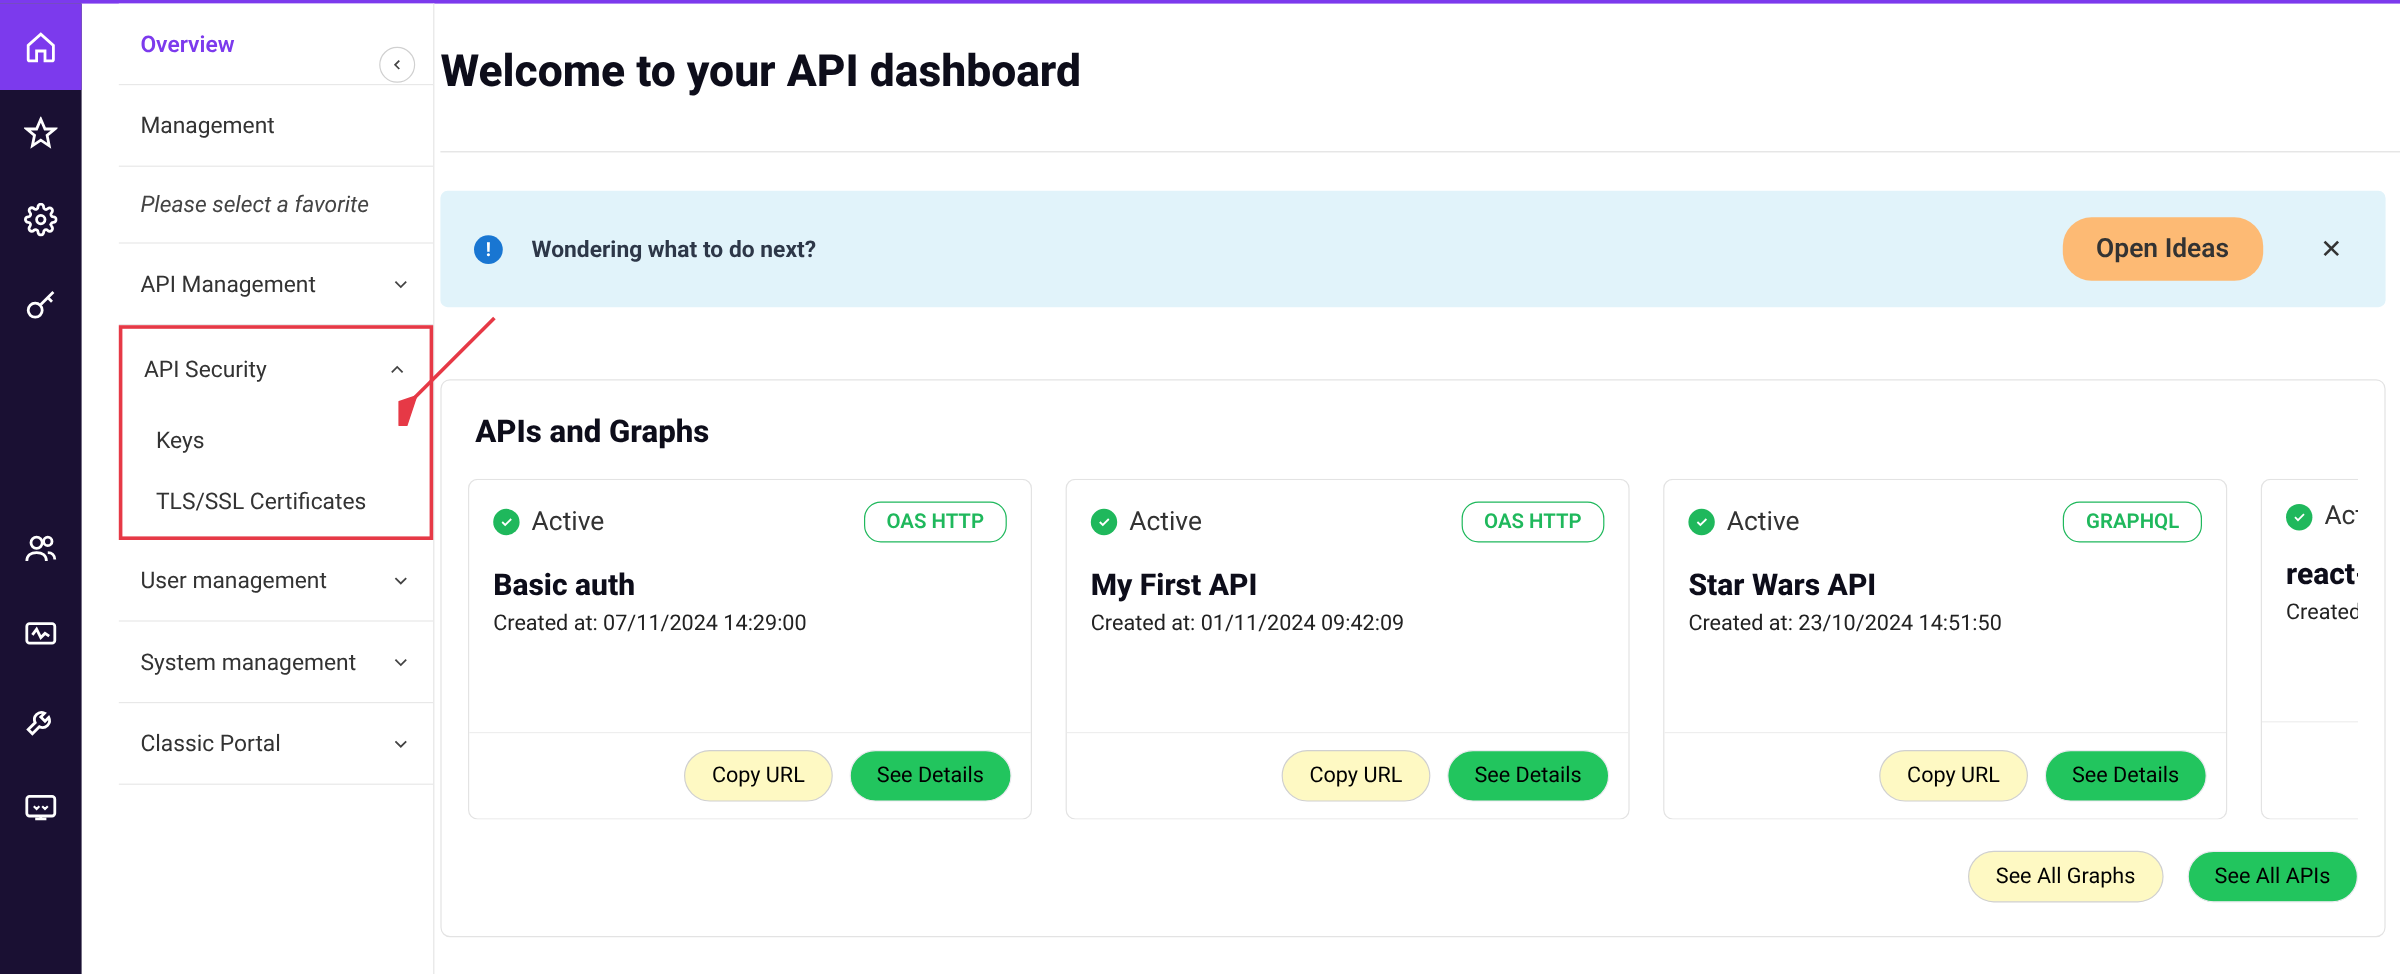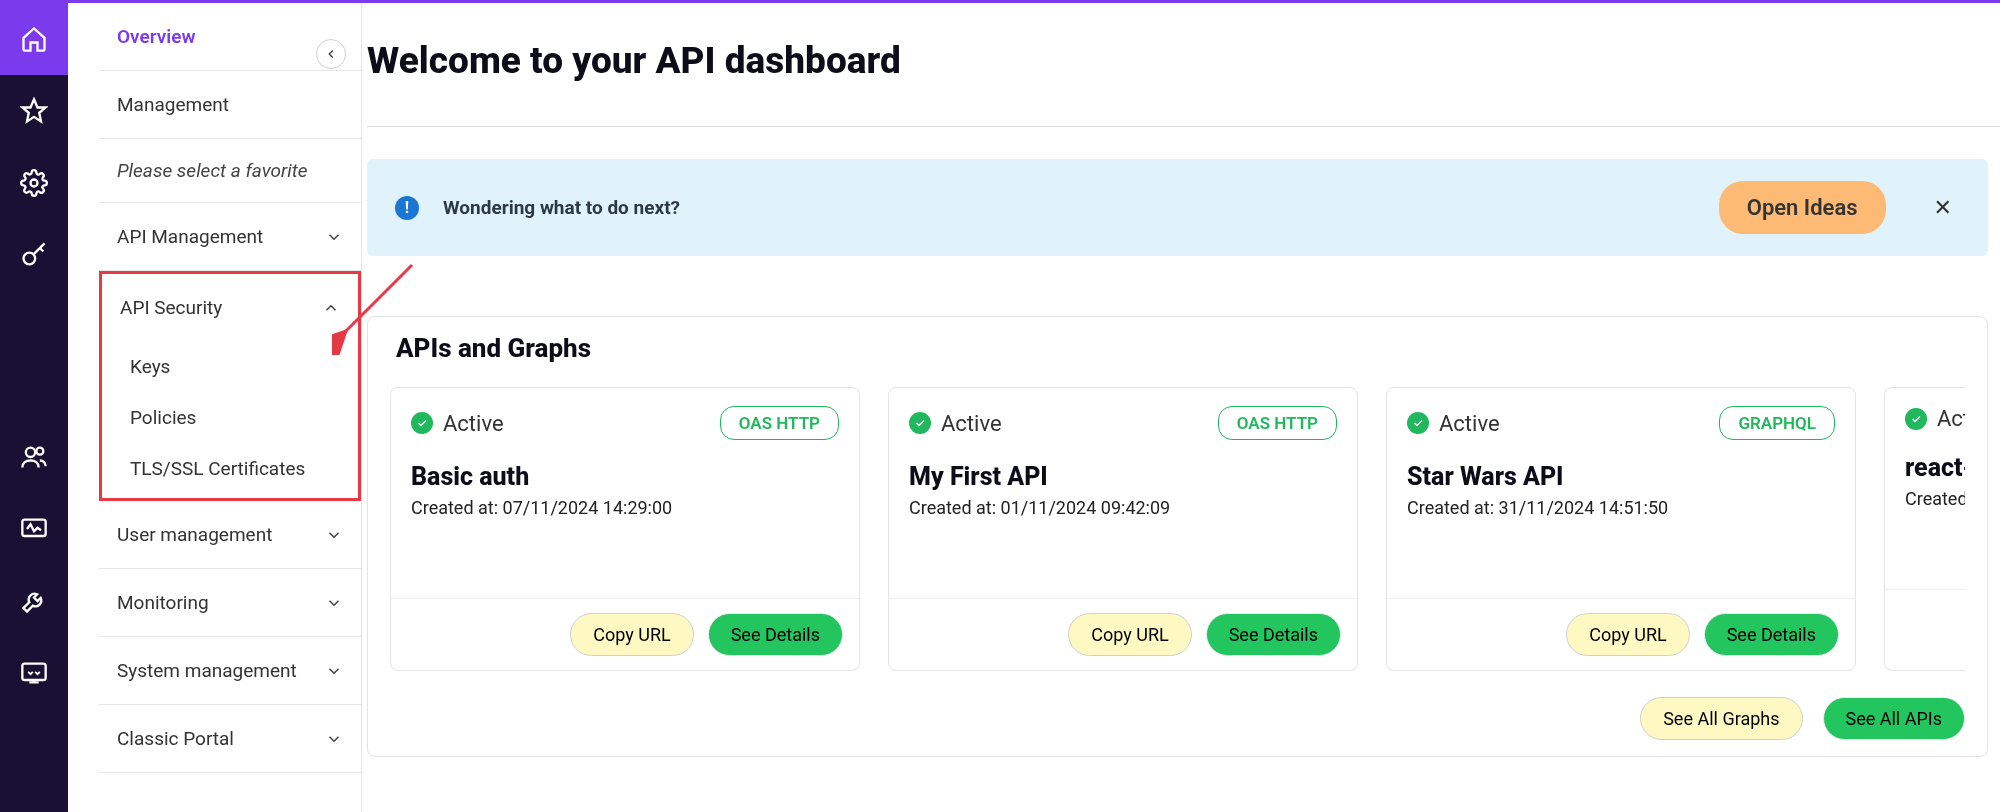--- a/index.html
+++ b/index.html
@@ -147,21 +147,21 @@
   }
   .info-close {
     font-size: 22px;
     color: #333;
     cursor: pointer;
     padding: 4px 8px;
   }
   .panel {
     border: 1px solid #e3e3e3;
     border-radius: 8px;
-    padding: 16px 22px;
+    padding: 28px 22px;
     margin-right: 12px;
   }
   .panel h2 {
     font-size: 26px;
     font-weight: 800;
     color: #0d0d1a;
     margin-bottom: 24px;
     margin-left: 6px;
   }
   .cards {
@@ -293,32 +293,25 @@
   </div>
 
   <div class="sidebar-subgroup">
     <div class="sidebar-item" style="border-bottom:none">
       <span>API Security</span>
       <svg class="chev" viewBox="0 0 24 24">
           <path d="M6 15l6-6 6 6"></path>
         </svg>
     </div>
     <div class="sidebar-subitem">Keys</div>
-    <div class="sidebar-subitem">Policies</div>
     <div class="sidebar-subitem" style="padding-bottom:18px">TLS/SSL Certificates</div>
   </div>
 
   <div class="sidebar-item">
     <span>User management</span>
-    <svg class="chev" viewBox="0 0 24 24">
-        <path d="M6 9l6 6 6-6"></path>
-      </svg>
-  </div>
-  <div class="sidebar-item">
-    <span>Monitoring</span>
     <svg class="chev" viewBox="0 0 24 24">
         <path d="M6 9l6 6 6-6"></path>
       </svg>
   </div>
   <div class="sidebar-item">
     <span>System management</span>
     <svg class="chev" viewBox="0 0 24 24">
         <path d="M6 9l6 6 6-6"></path>
       </svg>
   </div>
@@ -406,21 +399,21 @@
             <span class="status-dot">
                 <svg viewBox="0 0 24 24">
                   <path d="M5 12l5 5L20 7"></path>
                 </svg>
               </span>
             <span>Active</span>
           </div>
           <div class="tag">GRAPHQL</div>
         </div>
         <div class="card-title">Star Wars API</div>
-        <div class="card-created"><span>Created at: </span><span>31/11/2024 14:51:50</span></div>
+        <div class="card-created"><span>Created at: </span><span>23/10/2024 14:51:50</span></div>
         <div class="card-actions">
           <div class="pill-btn">Copy URL</div>
           <div class="pill-btn grey">See Details</div>
         </div>
       </div>
 
       <div class="card">
         <div class="card-top">
           <div class="status">
             <span class="status-dot">

